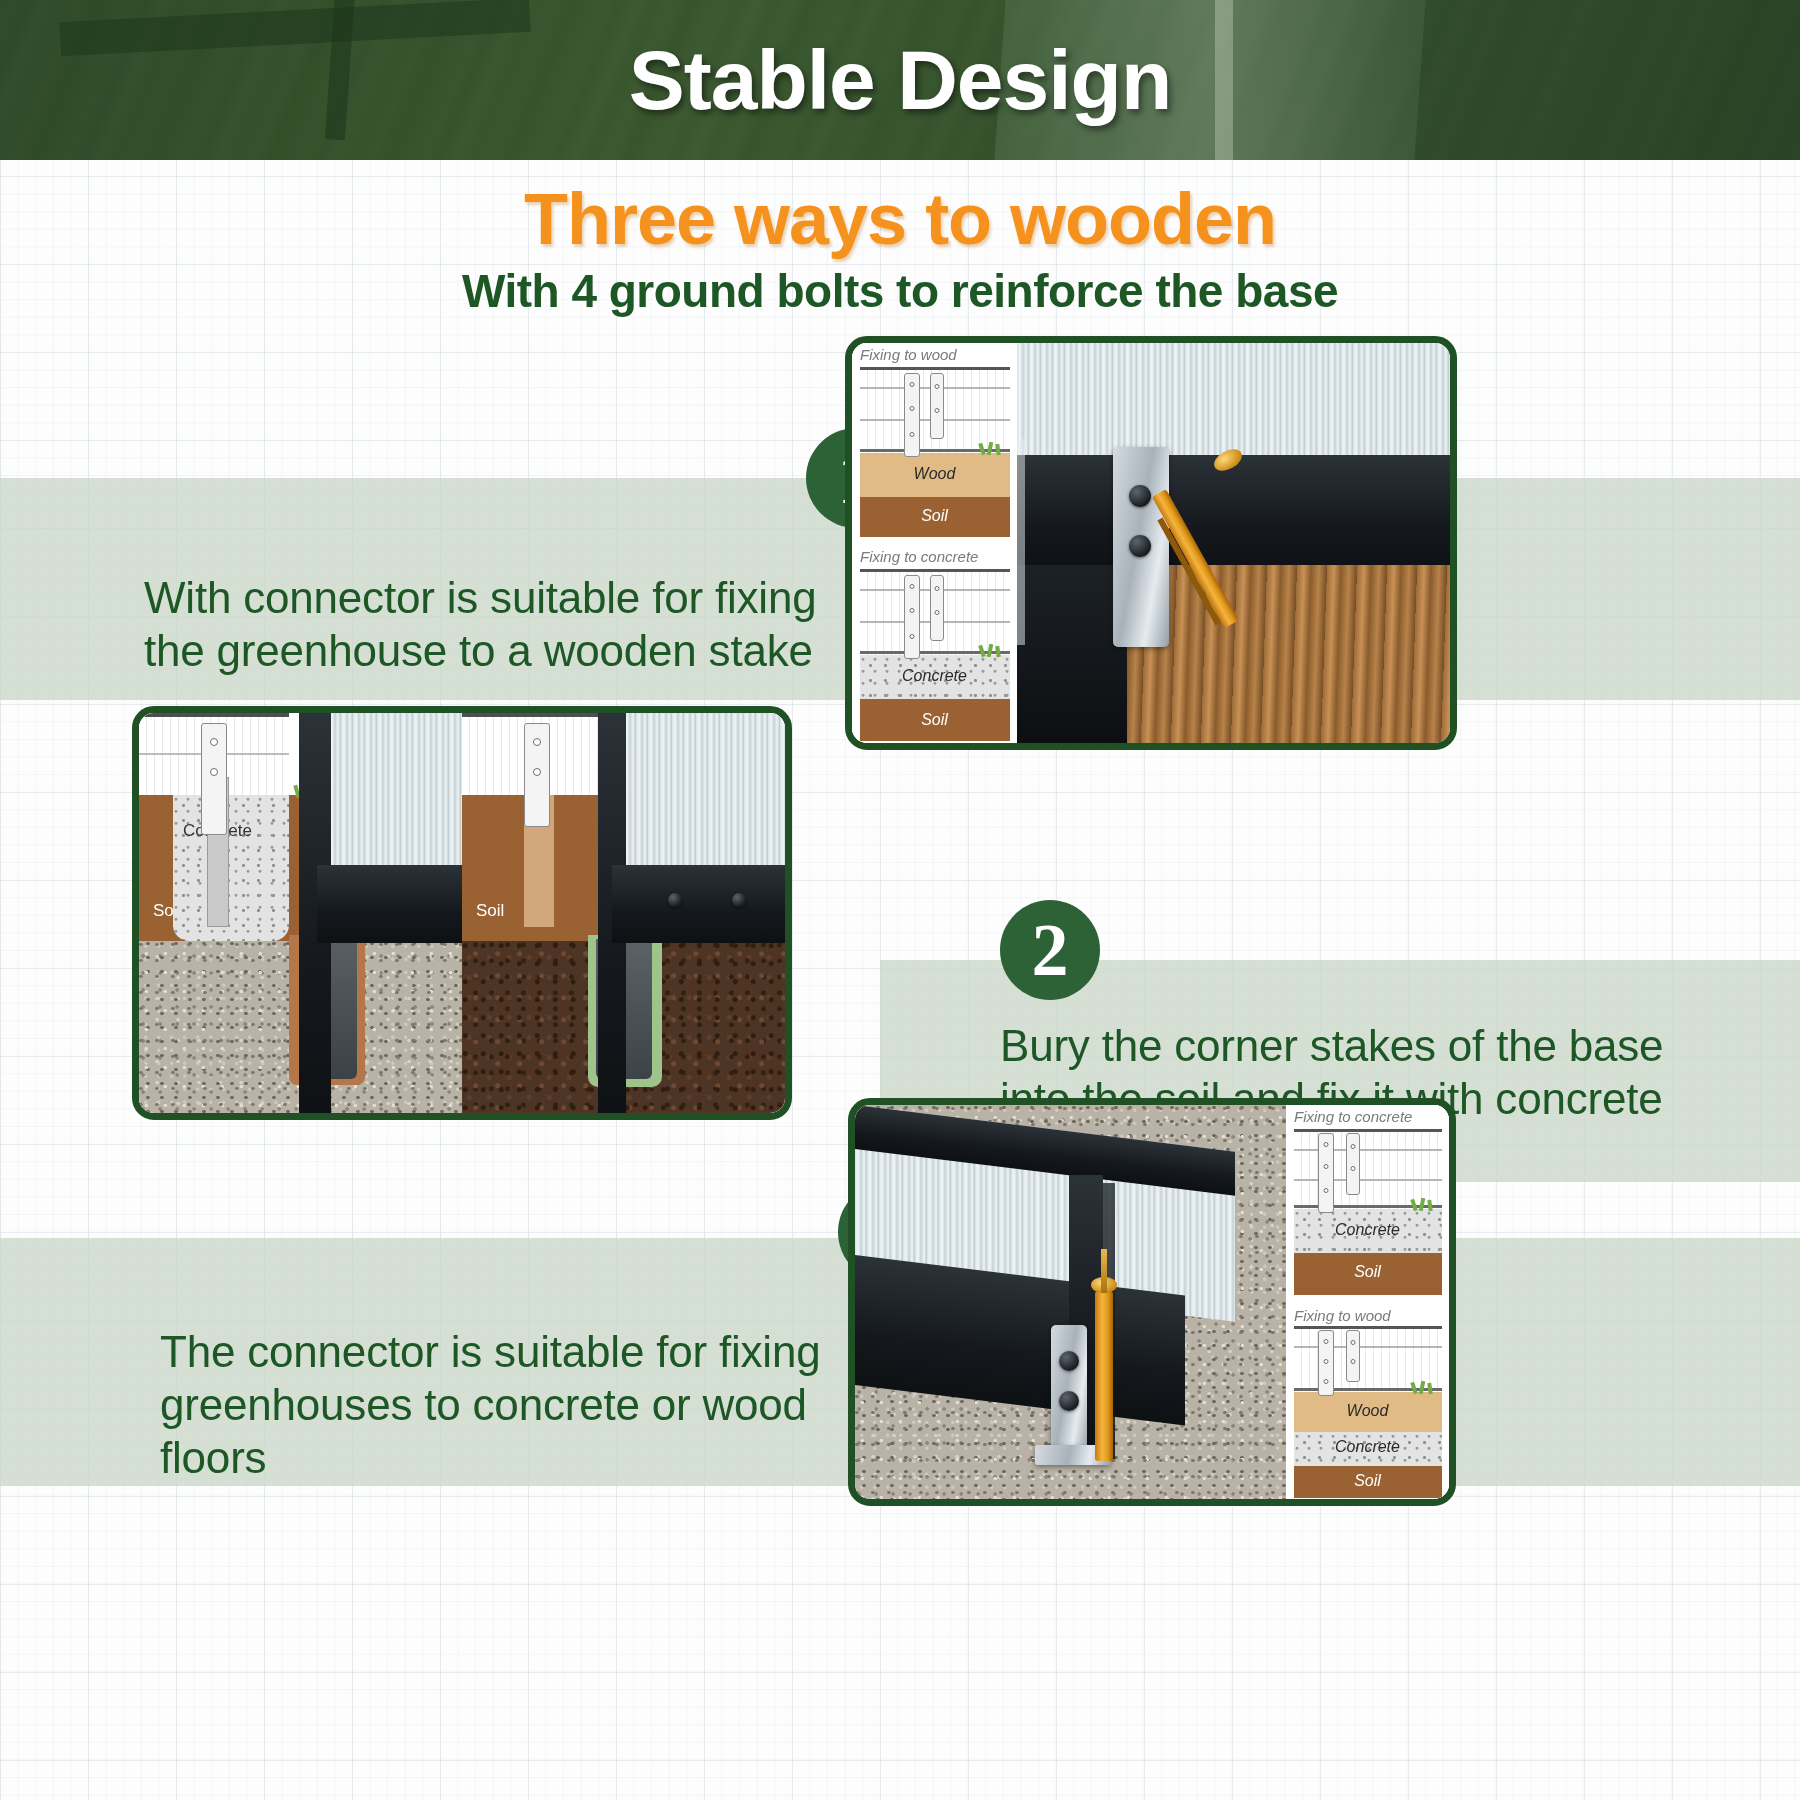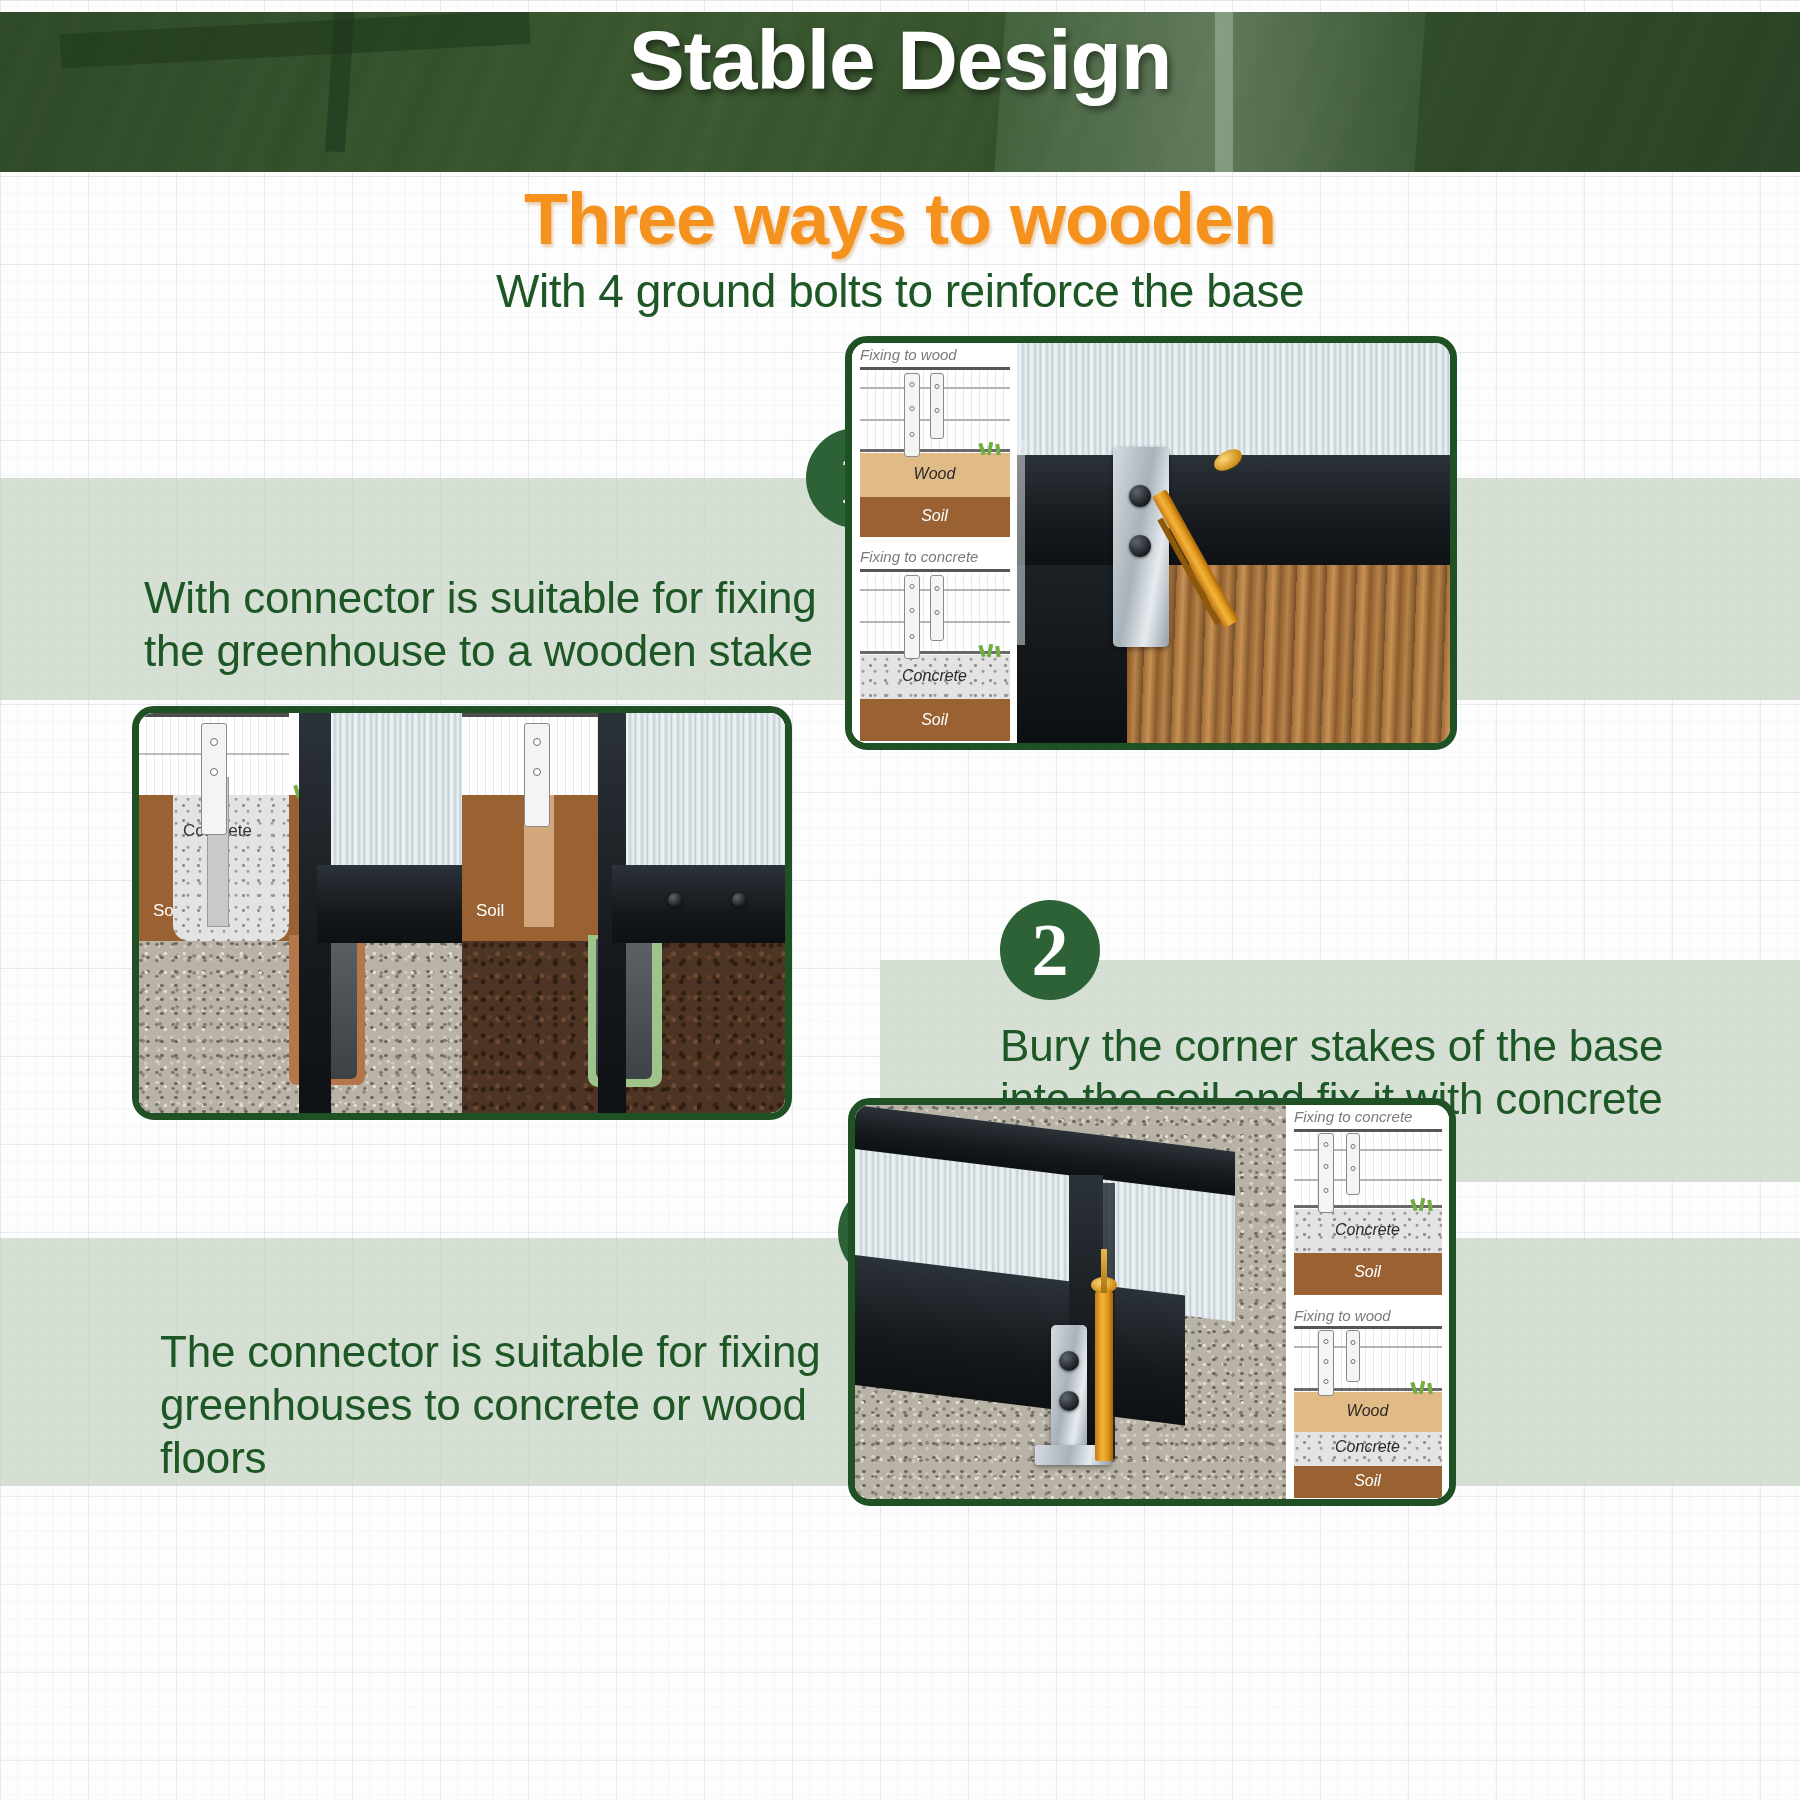--- a/index.html
+++ b/index.html
@@ -22,29 +22,30 @@
       linear-gradient(to right, rgba(190,205,215,.30) 1px, transparent 1px),
       linear-gradient(to bottom, rgba(190,205,215,.30) 1px, transparent 1px),
       linear-gradient(to right, rgba(190,205,215,.16) 1px, transparent 1px),
       linear-gradient(to bottom, rgba(190,205,215,.16) 1px, transparent 1px);
     background-size: 88px 88px, 88px 88px, 17.6px 17.6px, 17.6px 17.6px;
   }
 
   
   #header {
     position: absolute;
-    left: 0; top: 12px;
+    left: 0; top: 0;
     width: 1800px; height: 160px;
     overflow: hidden;
     background:
       linear-gradient(115deg, rgba(40,66,36,.80) 0%, rgba(52,82,44,.72) 40%, rgba(36,60,34,.86) 100%),
       repeating-linear-gradient(112deg,
         #4e6b3e 0px, #53703f 14px, #45633a 26px, #5a7647 42px,
         #486738 58px, #566f43 74px, #41602f 92px, #506b3d 110px);
     display: flex;
+    align-items: center;
     justify-content: center;
   }
   
   #header .frame-a {
     position: absolute; left: 1000px; top: -20px;
     width: 420px; height: 200px;
     background: linear-gradient(90deg, rgba(120,155,120,.22), rgba(200,220,200,.30), rgba(110,145,110,.18));
     transform: skewX(-4deg);
   }
   #header .frame-b {
@@ -88,21 +89,21 @@
     letter-spacing: -1px;
     text-shadow: 2px 3px 3px rgba(190,110,15,.30);
   }
   #sub-title-2 {
     position: absolute;
     left: 0; top: 264px;
     width: 1800px;
     text-align: center;
     color: #1e5726;
     font-size: 46px;
-    font-weight: normal;
+    font-weight: bold;
     letter-spacing: -.5px;
   }
 
   
   .band {
     position: absolute;
     left: 0;
     width: 1800px;
     background: #ccd8c9;
     opacity: .82;

